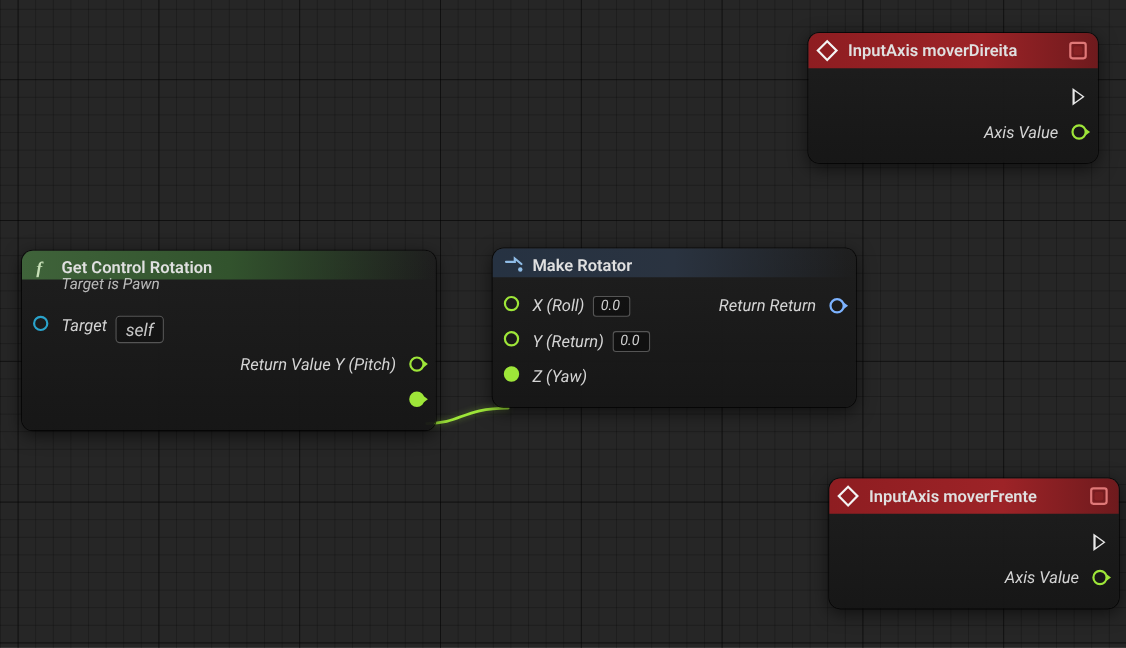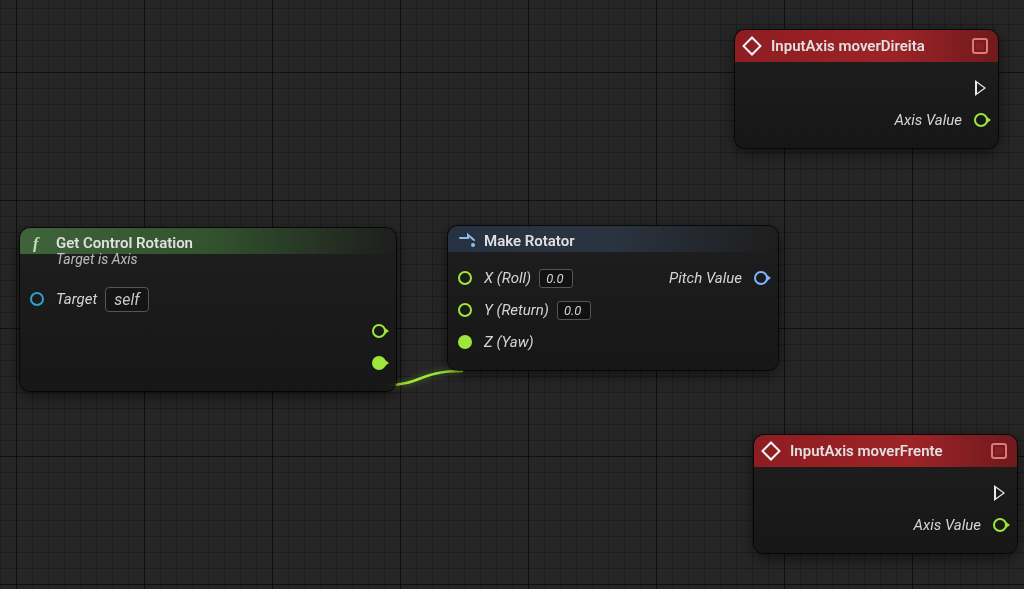--- a/index.html
+++ b/index.html
@@ -68,21 +68,21 @@
   .node-body {
     padding: 10px 2px 12px 2px;
   }
 
   .row {
     display: flex;
     align-items: center;
     height: 32px;
   }
   .col { flex: 1; font-style: italic; }
-  .col.in  { display:flex; align-items:center; gap:8px; padding-left: 4px; }
+  .col.in  { display:flex; align-items:flex-start; gap:8px; padding-left: 4px; }
   .col.out { display:flex; align-items:center; justify-content:flex-end; gap:8px; padding-right: 4px; }
 
   .pin {
     width: 14px; height: 14px;
     display:inline-flex; align-items:center; justify-content:center;
     margin: 0 4px;
     flex: 0 0 auto;
   }
   
   .pin.data {
@@ -209,32 +209,33 @@
 
   <div class="node" style="left:20px; top:228px; width:376px;">
     <div class="node-header hdr-fn">
       <span class="icn">
         <svg viewBox="0 0 18 18">
             <text x="3" y="15" font-family="Georgia,serif" font-style="italic" font-size="16" fill="#c8e0b8">f</text>
           </svg>
       </span>
       <span class="label light">Get Control Rotation</span>
     </div>
-    <div class="node-subtitle">Target is Axis</div>
+    <div class="node-subtitle">Target is Pawn</div>
     <div class="node-body">
       <div class="row">
         <div class="col in">
           <span class="pin data in obj"></span>
           <span class="label">Target</span>
           <span class="chip">self</span>
         </div>
       </div>
       <div class="row">
         <div class="col in"></div>
         <div class="col out">
+          <span class="label">Return Value Y (Pitch)</span>
           <span class="pin data float"></span>
         </div>
       </div>
       <div class="row">
         <div class="col in"></div>
         <div class="col out">
           <span class="pin data float filled"></span>
         </div>
       </div>
     </div>
@@ -251,21 +252,21 @@
       <span class="label light">Make Rotator</span>
     </div>
     <div class="node-body">
       <div class="row">
         <div class="col in">
           <span class="pin data in float"></span>
           <span class="label">X (Roll)</span>
           <span class="numbox">0.0</span>
         </div>
         <div class="col out">
-          <span class="label">Pitch Value</span>
+          <span class="label">Return Return</span>
           <span class="pin data rot"></span>
         </div>
       </div>
       <div class="row">
         <div class="col in">
           <span class="pin data in float"></span>
           <span class="label">Y (Return)</span>
           <span class="numbox">0.0</span>
         </div>
         <div class="col out"></div>

